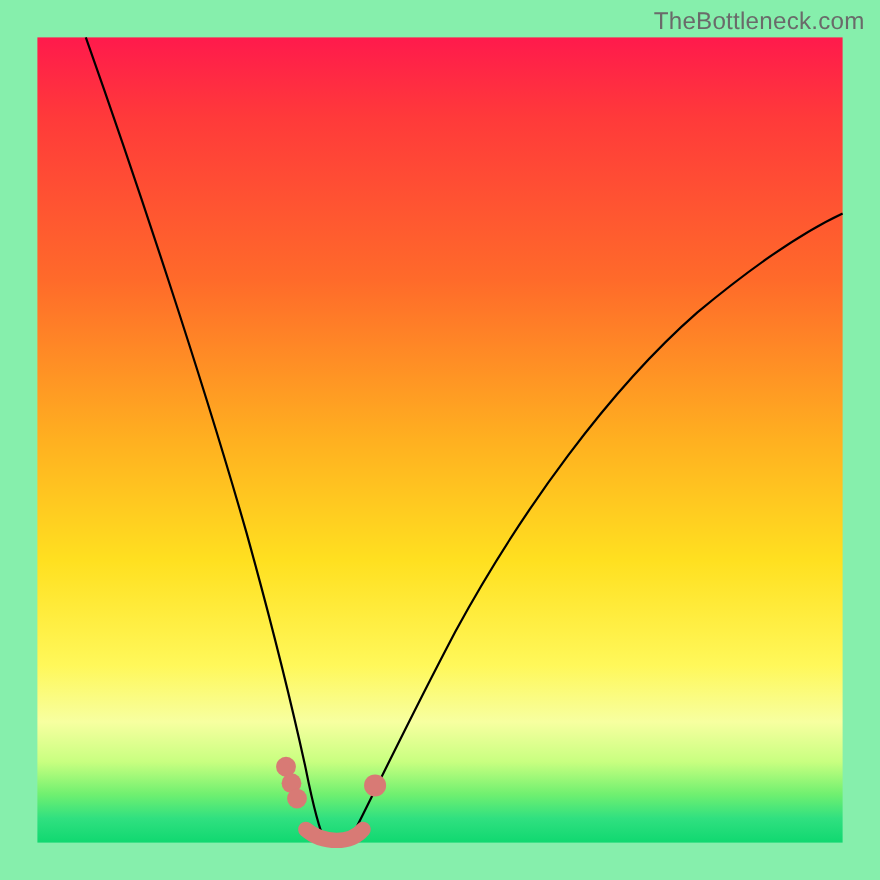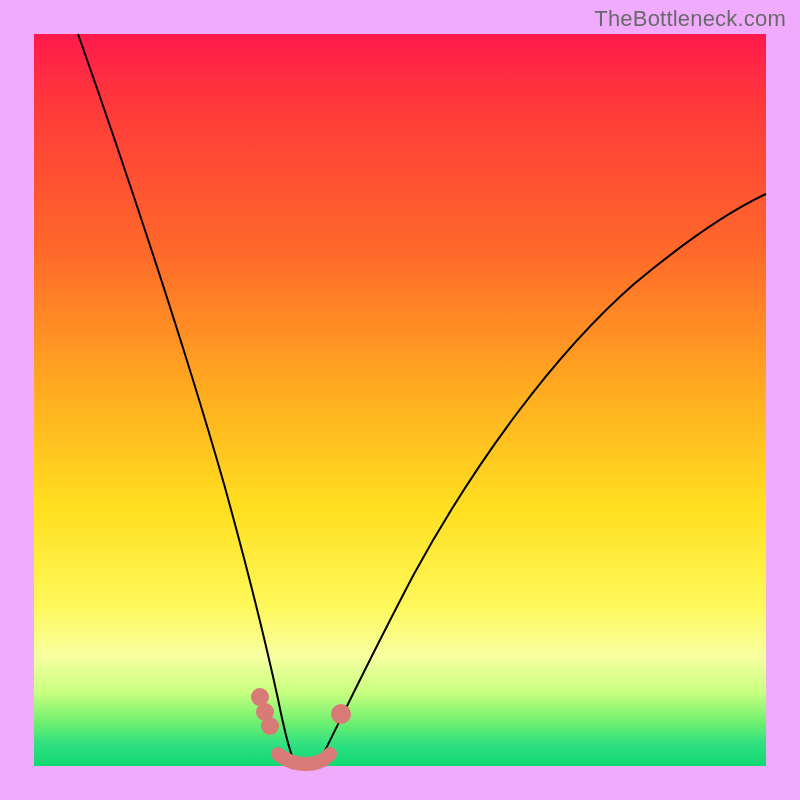--- a/index.html
+++ b/index.html
@@ -8,21 +8,21 @@
     width: 800px;
     height: 800px;
     background: #000;
     font-family: Arial, Helvetica, sans-serif;
     overflow: hidden;
   }
   .frame {
     position: absolute;
     left: 0; top: 0;
     width: 800px; height: 800px;
-    background: #f0abfc;
+    background: #86efac;
   }
   .plot-area {
     position: absolute;
     left: 34px;
     top: 34px;
     width: 732px;
     height: 732px;
     
     background: linear-gradient(to bottom,
       #ff1a4c 0%,

